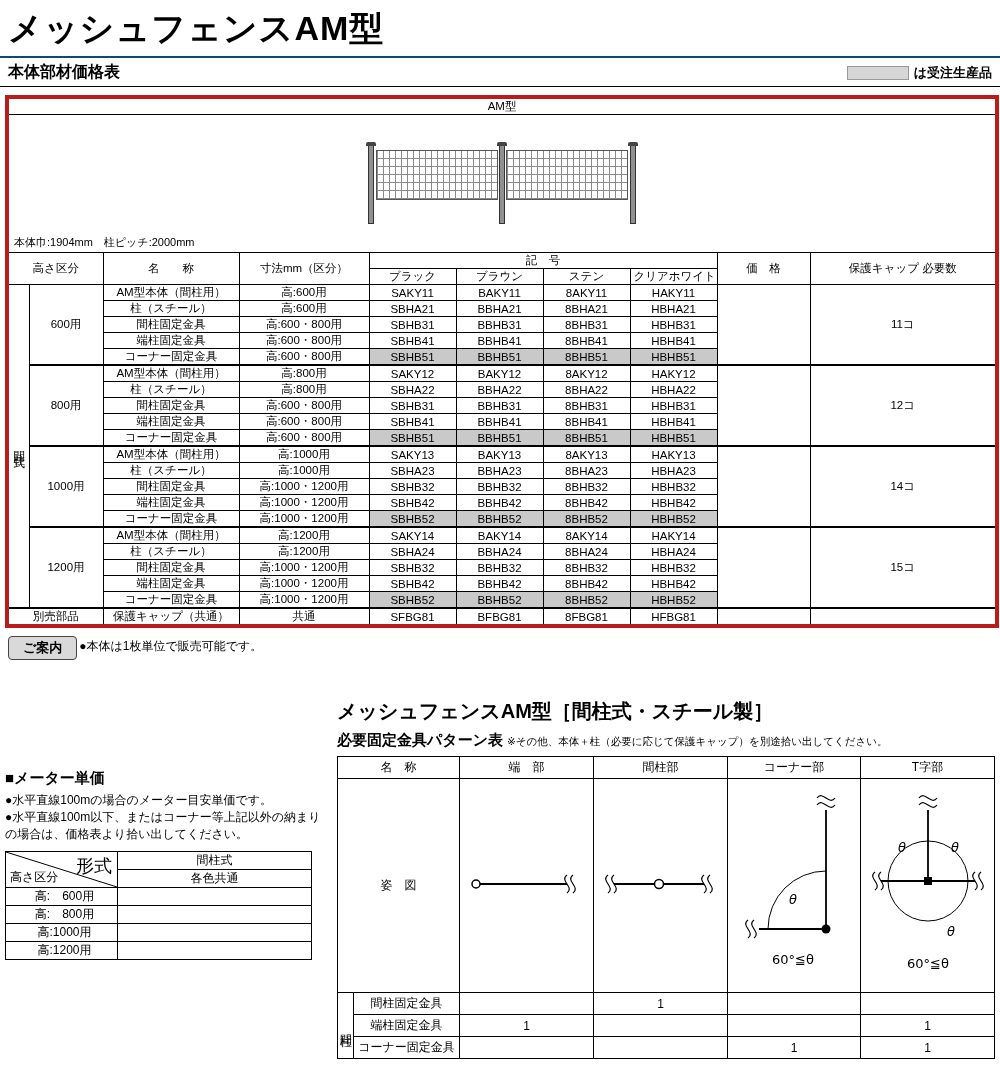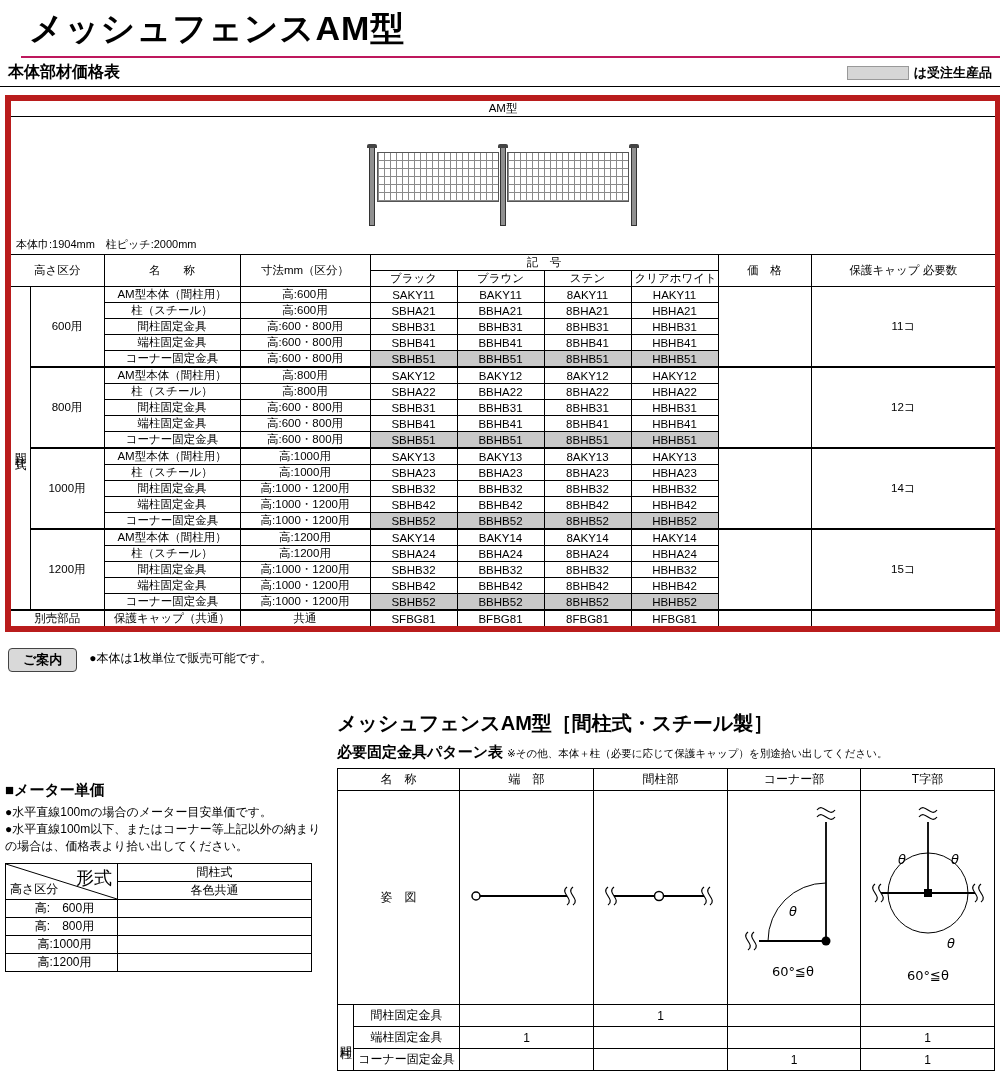--- a/index.html
+++ b/index.html
@@ -3,31 +3,31 @@
 <meta charset="utf-8">
 <style>
   * { margin:0; padding:0; box-sizing:border-box; }
   html,body { width:1000px; }
   body {
     height:1085px; background:#fff; color:#000;
     font-family:"Liberation Sans","DejaVu Sans",sans-serif;
     overflow:hidden;
   }
   
-  .titlebar { display:flex; align-items:baseline; gap:10px; padding:6px 8px 4px; border-bottom:2px solid #be185d;margin-left:21px; }
+  .titlebar { display:flex; align-items:baseline; gap:10px; padding:6px 8px 4px; border-bottom:2px solid #0c4a6e; }
   .main-title { font-size:34px; font-weight:bold; letter-spacing:1px; white-space:nowrap; }
   .sub-title  { font-size:26px; font-weight:bold; white-space:nowrap; }
   .subheader { display:flex; justify-content:space-between; align-items:center; padding:4px 8px 3px; border-bottom:1px solid #000;gap:36px; }
   .price-list-label { font-size:16px; font-weight:bold; }
   .legend { display:flex; align-items:center; gap:5px; }
   .legend-box { width:62px; height:14px; background:#d6d6d6; border:1px solid #999; }
   .legend-text { font-size:13px; font-weight:bold; }
 
   
-  .price-table { border-collapse:collapse; table-layout:fixed; width:990px; margin:8px 5px 8px 5px; border:6px solid #b91c1c; }
+  .price-table { border-collapse:collapse; table-layout:fixed; width:990px; margin:8px 5px 0 5px; border:4px solid #b91c1c; }
   .price-table th, .price-table td { border:1px solid #000; font-size:11.5px; padding:0 3px; height:15px; text-align:center; font-weight:normal; overflow:hidden; white-space:nowrap; }
   .am-title { font-size:15px; font-weight:bold; height:24px; }
   .img-row td { height:138px; padding:0; position:relative; }
   .fence-wrap { display:flex; justify-content:center; align-items:center; height:100%; }
   .fence-note { position:absolute; left:5px; bottom:2px; font-size:11px; }
   .cap-head { white-space:pre-line; line-height:1.25; }
   .vstrip { writing-mode:vertical-rl; text-orientation:upright; letter-spacing:3px; font-size:11.5px; padding:2px 0; }
   .c-code { text-align:left; padding-left:6px; font-weight:bold; }
   .order { background:#c9c9c9; }
   tr.group-start td { border-top:2px solid #000; }
@@ -39,21 +39,21 @@
       repeating-linear-gradient(90deg,#8a8a8a 0,#8a8a8a 1px,transparent 1px,transparent 6px),
       repeating-linear-gradient(0deg,#8a8a8a 0,#8a8a8a 1px,transparent 1px,transparent 8px);
   }
   .p1 { left:10px; } .p2 { left:140px; }
   .post { position:absolute; top:3px; width:6px; height:79px; background:#909090; border:1px solid #333; }
   .post1 { left:2px; } .post2 { left:133px; } .post3 { left:264px; }
   .pcap { position:absolute; top:0; width:10px; height:4px; background:#444; border-radius:2px 2px 0 0; }
   .pc1 { left:0; } .pc2 { left:131px; } .pc3 { left:262px; }
 
   
-  .guide-row { display:flex; gap:12px; padding:8px 8px 0 8px; align-items:flex-start; }
+  .guide-row { display:flex; gap:2px; padding:8px 8px 0 8px; align-items:flex-start; }
   .guide-label { background:#d9d9d9; border:1px solid #444; border-radius:4px; padding:2px 14px; font-size:13px; font-weight:bold; white-space:nowrap; }
   .guide-notes { font-size:12px; line-height:1.55; padding-top:1px; }
 
   
   .bottom-area { display:flex; padding:10px 5px 0 5px; gap:14px; align-items:center; }
   .left-col { width:322px; }
   .meter-title { font-size:15px; font-weight:bold; margin-bottom:4px; }
   .meter-note { font-size:12px; line-height:1.4; }
   .meter-table { border-collapse:collapse; table-layout:fixed; width:306px; margin-top:8px; border:1.5px solid #000; }
   .meter-table td { border:1px solid #000; font-size:12px; height:18px; text-align:center; }

